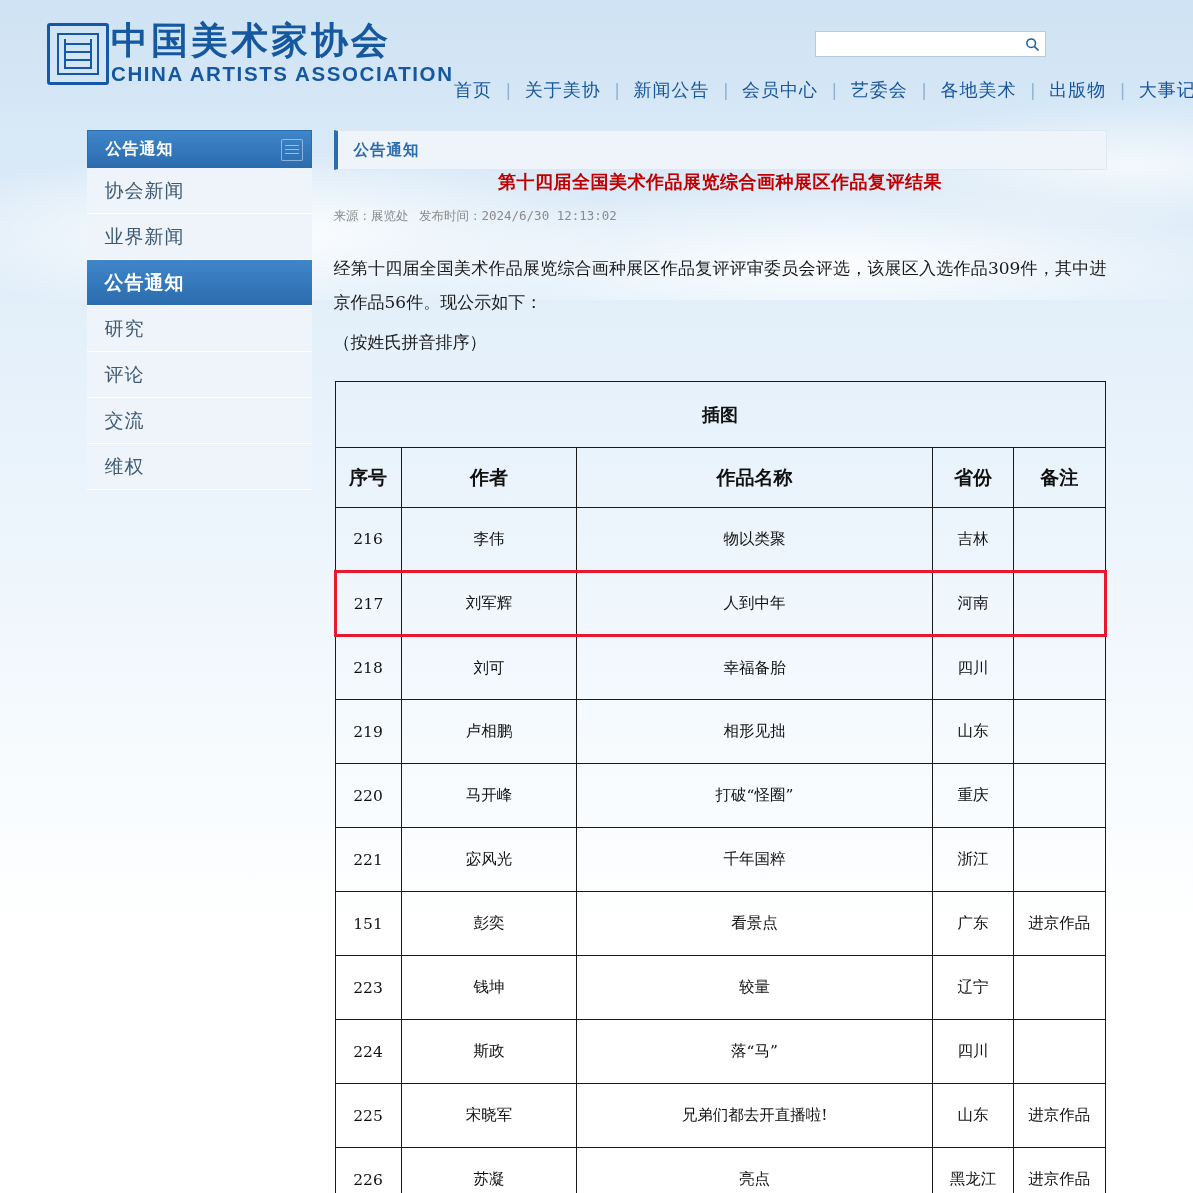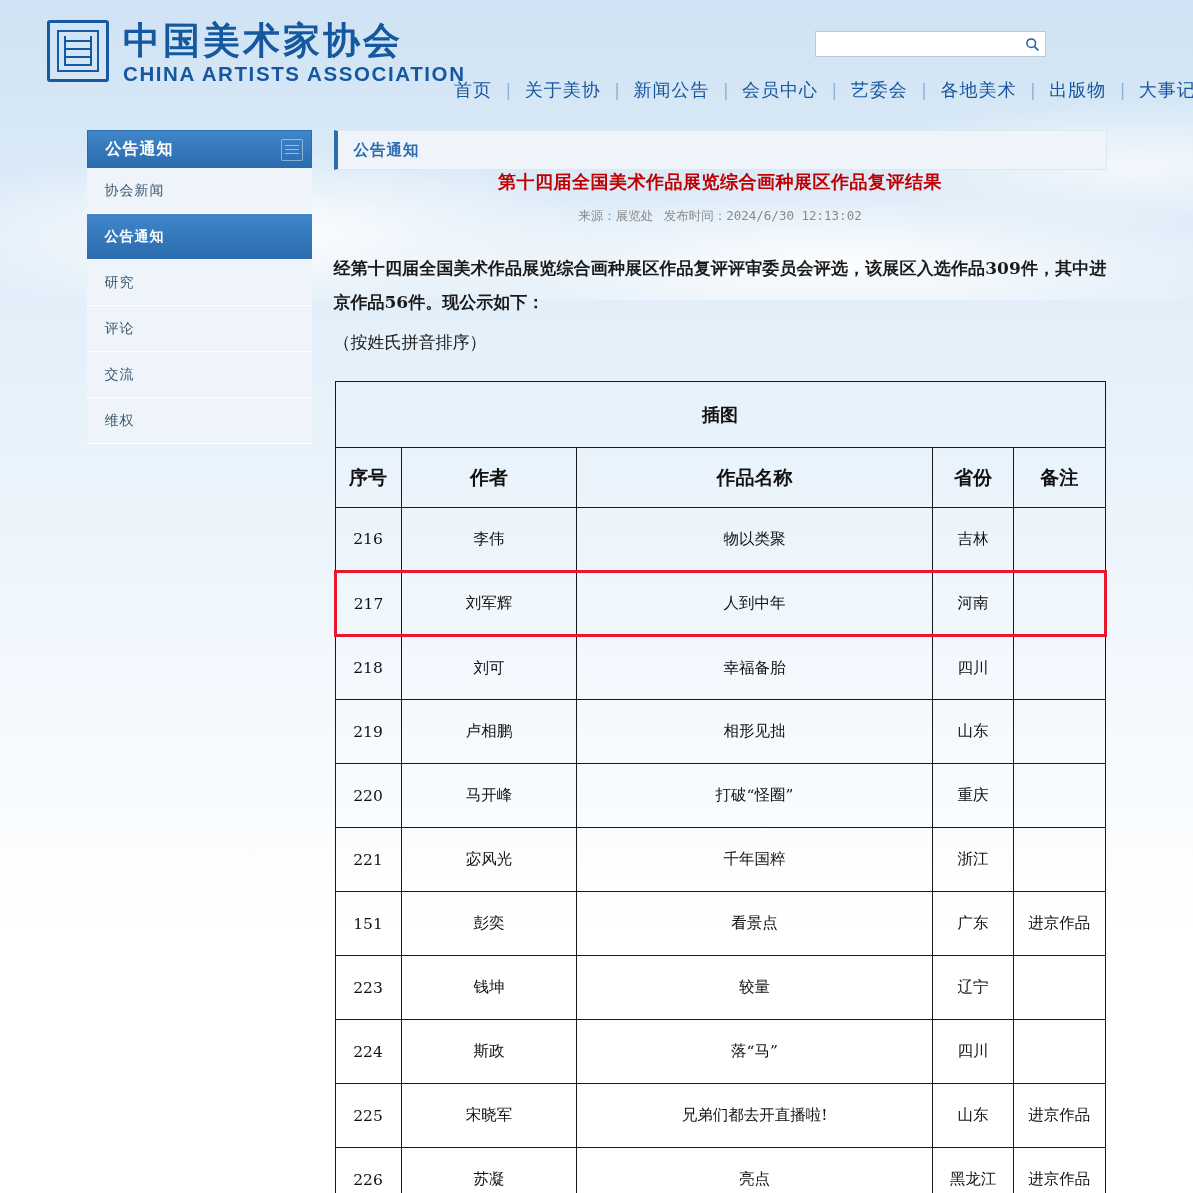--- a/index.html
+++ b/index.html
@@ -30,22 +30,22 @@
   
   .header {
     position: relative;
     width: 1193px;
     height: 118px;
   }
   .logo-wrap {
     position: absolute;
     left: 47px; top: 20px;
     display: flex;
-    align-items: flex-start;
-    gap: 14px;
+    align-items: center;
+    gap: 2px;
   }
   .seal {
     width: 62px; height: 62px;
     border: 3px solid #1558a6;
     border-radius: 3px;
     position: relative;
     background: transparent;
   }
   .seal::before {
     content: "";
@@ -154,21 +154,21 @@
     border-radius: 2px;
     background:
       linear-gradient(rgba(255,255,255,0.5),rgba(255,255,255,0.5)) left 3px top 5px / 14px 1px no-repeat,
       linear-gradient(rgba(255,255,255,0.5),rgba(255,255,255,0.5)) left 3px top 9px / 14px 1px no-repeat,
       linear-gradient(rgba(255,255,255,0.5),rgba(255,255,255,0.5)) left 3px top 13px / 14px 1px no-repeat;
   }
   .side-item {
     height: 46px;
     display: flex; align-items: center;
     padding-left: 18px;
-    font-size: 14px;
+    font-size: 19px;
     color: #3e5a73;
     background: #eef4f9;
     border-bottom: 1px solid #ffffff;
     letter-spacing: 1px;
     cursor: pointer;
   }
   .side-item.active {
     background: linear-gradient(180deg,#3f86c9 0%, #2b6cae 100%);
     color: #ffffff;
     font-weight: 700;
@@ -189,35 +189,33 @@
   }
   .article-title {
     text-align: center;
     color: #c00000;
     font-size: 18px;
     font-weight: 700;
     font-family: "DejaVu Serif","Liberation Serif", serif;
     letter-spacing: 0.5px;
   }
   .article-meta {
-    text-align: center;
     margin-top: 14px;
     font-size: 12.5px;
     color: #8a8a8a;
   }
   .article-meta .stamp { font-family: "DejaVu Sans Mono","Liberation Mono", monospace; }
 
   .para {
     margin-top: 26px;
     font-family: "DejaVu Serif","Liberation Serif", serif;
     font-size: 17px;
     line-height: 2.0;
     color: #1a1a1a;
     text-align: justify;
-    font-weight: bold;
   }
   .para-sub {
     margin-top: 6px;
     font-family: "DejaVu Serif","Liberation Serif", serif;
     font-size: 17px;
     line-height: 2.0;
     color: #1a1a1a;
   }
 
   table.result {
@@ -300,20 +298,21 @@
         <span class="sep">|</span>
       <a href="#">大事记</a>
     </div>
   </div>
 
   <div class="content">
 
     <div class="sidebar">
       <div class="side-head">公告通知</div>
       <div class="side-item">协会新闻</div>
+      <div class="side-item">业界新闻</div>
       <div class="side-item active">公告通知</div>
       <div class="side-item">研究</div>
       <div class="side-item">评论</div>
       <div class="side-item">交流</div>
       <div class="side-item">维权</div>
     </div>
 
     <div class="main">
       <div class="main-head">公告通知</div>
 

